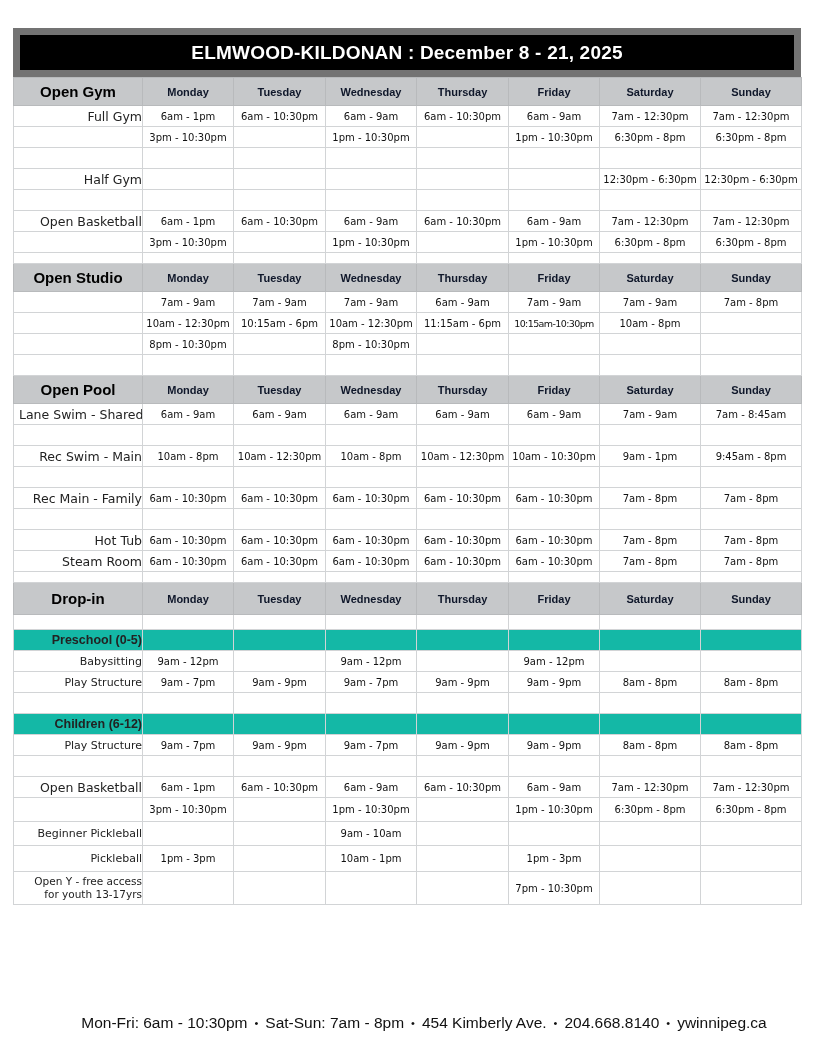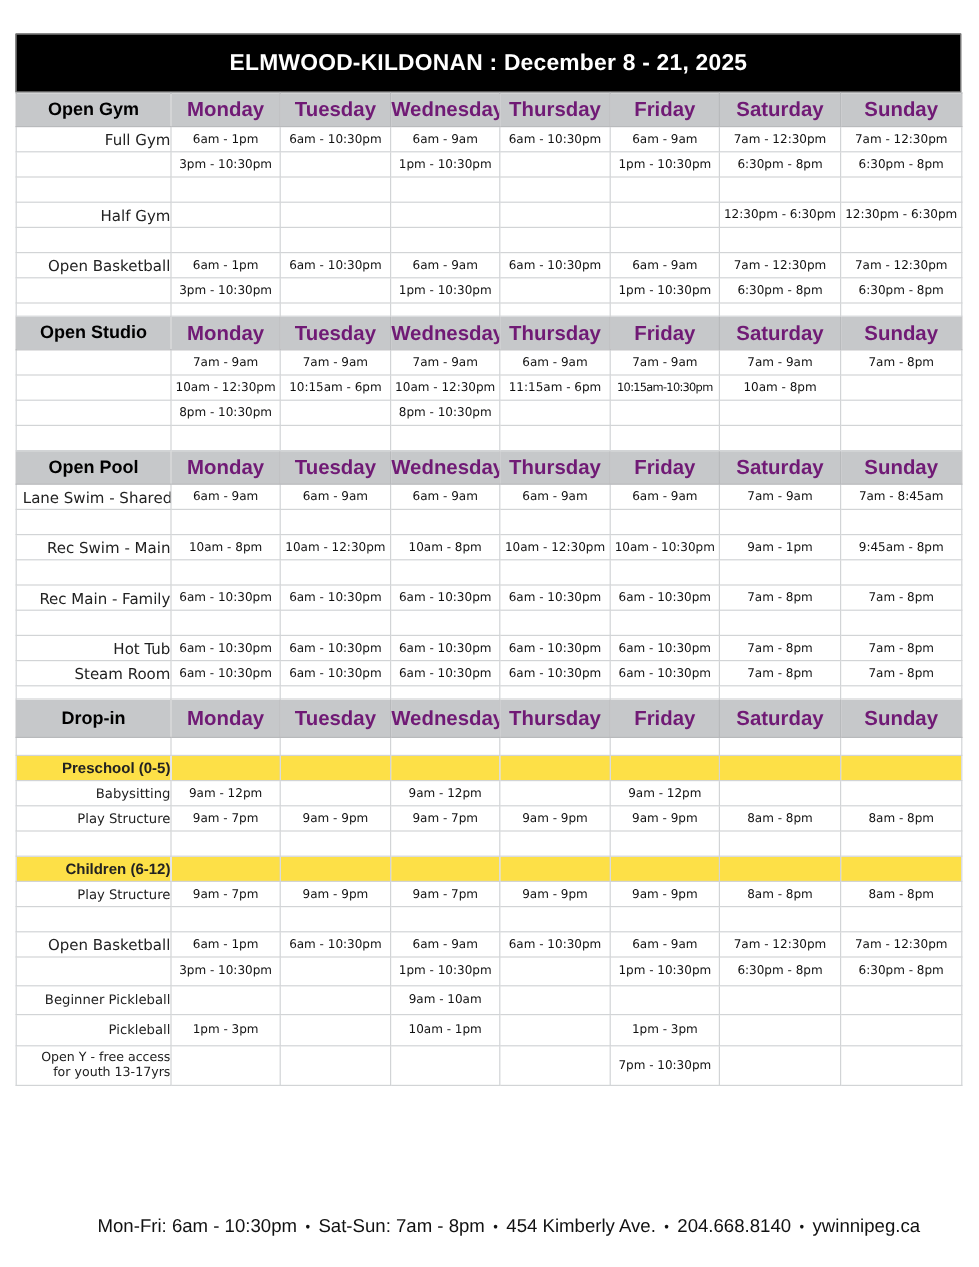--- a/index.html
+++ b/index.html
@@ -1,38 +1,38 @@
 <!DOCTYPE html>
 <html><head>
 <meta charset="utf-8">
 <style>
   html, body { margin:0; padding:0; background:#ffffff; }
   body { width:816px; height:1056px; position:relative; overflow:hidden;
          font-family:"DejaVu Sans", sans-serif; color:#111; }
   .sheet { position:absolute; left:13px; top:28px; width:788px; }
   .title-bar { height:49px; background:#000; color:#fff; display:flex; align-items:center;
                justify-content:center; font-family:"Liberation Sans", sans-serif; font-weight:bold;
-               font-size:19px; letter-spacing:0.2px; border:1px solid #737373; box-sizing:border-box; }
+               font-size:19px; letter-spacing:0.2px; border:7px solid #737373; box-sizing:border-box; }
   table { border-collapse:collapse; width:788px; table-layout:fixed; }
   col.c-label { width:129px; }
   col.c-d1 { width:91px; } col.c-d2 { width:92px; } col.c-d3 { width:91px; }
   col.c-d4 { width:92px; } col.c-d5 { width:91px; } col.c-d6 { width:101px; } col.c-d7 { width:101px; }
   td, th { border:1px solid #d2d4d6; padding:0; font-size:10px; text-align:center;
            white-space:nowrap; overflow:hidden; font-family:"DejaVu Sans", sans-serif; font-weight:normal; }
   td.lbl { text-align:right; padding-left:5px; font-size:12.5px; color:#222; font-family:"DejaVu Sans", sans-serif; }
   td.lbl.small { font-size:11px; }
   td.lbl.wrap { white-space:normal; line-height:13px; font-size:10.5px; }
-  tr.sect th { background:#c6c8ca; height:27px; font-size:17px; color:#701a75;
+  tr.sect th { background:#c6c8ca; height:27px; font-size:11px; color:#0f172a;
                font-family:"Liberation Sans", sans-serif; font-weight:bold; border-color:#b8babc; }
   tr.sect th.sect-title { font-size:15px; color:#000; }
   tr.sect.tall th { height:31px; }
   tr.r td { height:20px; }
   tr.gap td { height:10px; }
   tr.gap2 td { height:14px; }
-  tr.sub td { background:#fde047; height:20px; }
+  tr.sub td { background:#14b8a6; height:20px; }
   tr.sub td.lbl { font-family:"Liberation Sans", sans-serif; font-weight:bold; font-size:12.5px; color:#222; }
   tr.sub.teen td { height:23px; }
   tr.tall2 td { height:23px; }
   tr.tall3 td { height:25px; }
   tr.tall4 td { height:32px; }
   .cond { letter-spacing:-0.6px; font-size:9.5px; }
   .footer { position:absolute; left:16px; top:1014px; width:816px; text-align:center;
             font-family:"Liberation Sans", sans-serif; font-size:15.5px; color:#111; }
   .footer .sep { margin:0 7px; font-size:11px; position:relative; top:-1px; }
 </style>

